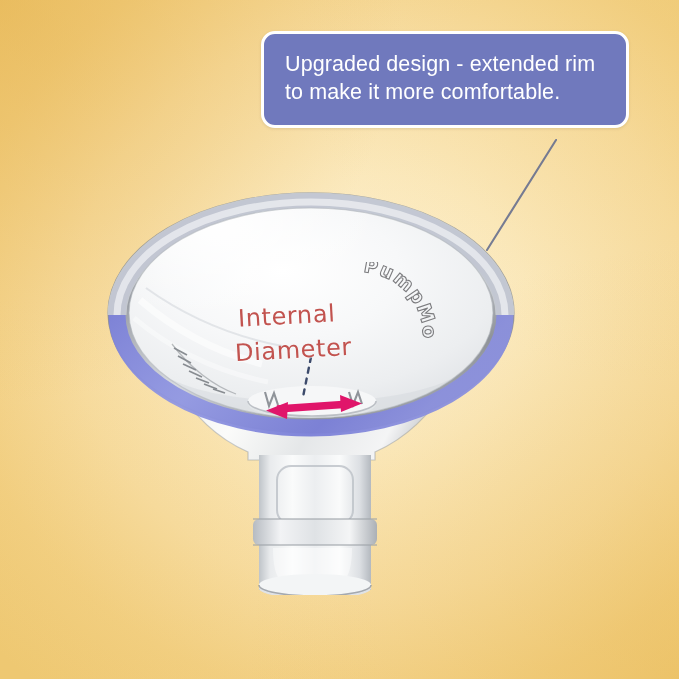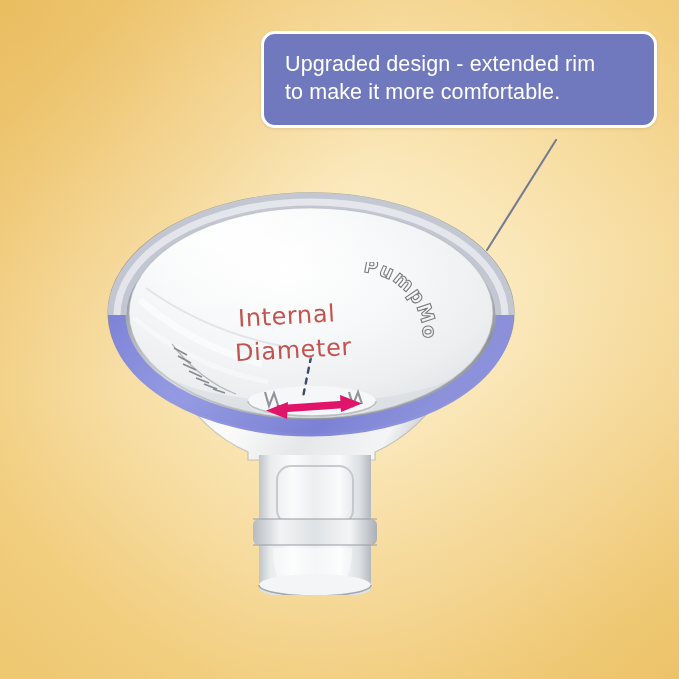--- a/index.html
+++ b/index.html
@@ -35,21 +35,21 @@
       radial-gradient(circle at 100% 0%, rgba(238,200,110,.25) 0%, rgba(238,200,110,0) 40%),
       radial-gradient(circle at 0% 100%, rgba(238,200,110,.25) 0%, rgba(238,200,110,0) 40%);
     pointer-events: none;
   }
 
   
   #callout {
     position: absolute;
     left: 261px;
     top: 31px;
-    width: 396px;
+    width: 368px;
     box-sizing: border-box;
     padding: 17px 20px 19px 21px;
     background: #7079bd;
     border: 3px solid #ffffff;
     border-radius: 14px;
     box-shadow: 0 1px 3px rgba(120,100,50,.18);
   }
   #callout-text {
     color: #ffffff;
     font-size: 21.5px;

